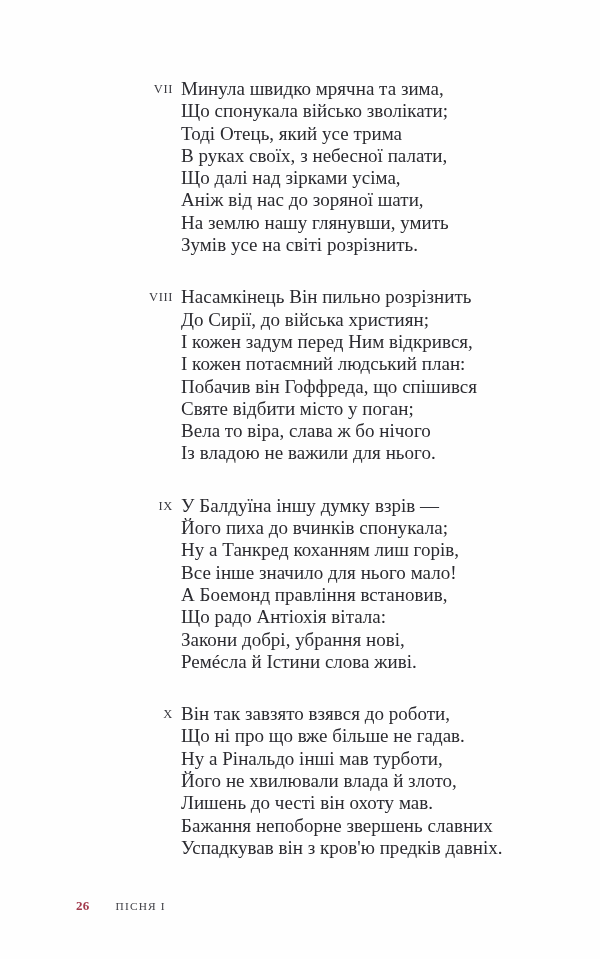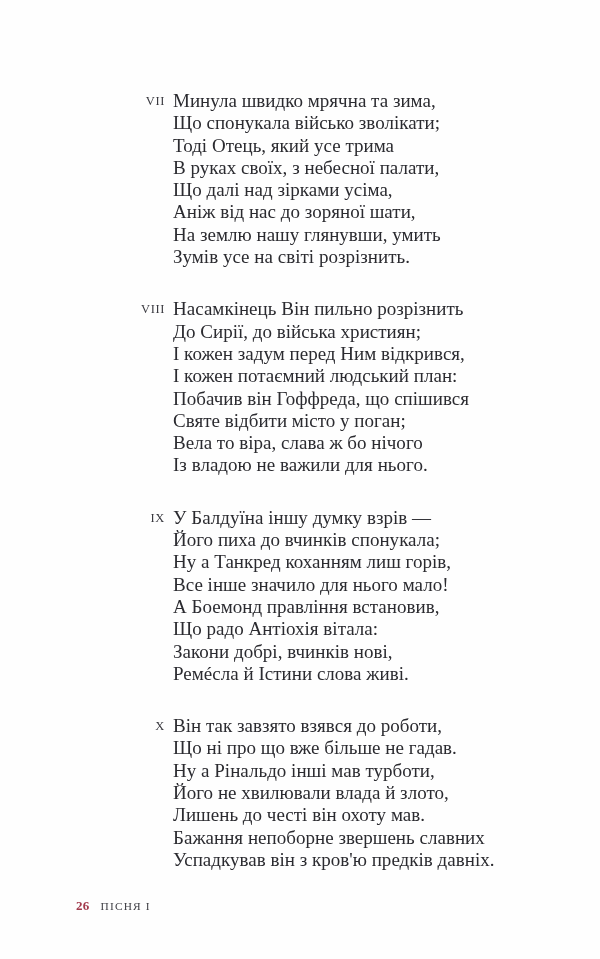--- a/index.html
+++ b/index.html
@@ -20,24 +20,23 @@
 
   .page {
     position: absolute;
     inset: 0;
     background: #fefefe;
   }
 
   
   .poem-body {
     position: absolute;
-    left: 4px;
+    left: 12px;
     top: 78px;
     width: 532px;
-    margin-top: 12px;
   }
 
   .stanza {
     display: block;
     margin: 0 0 30px 0;
     position: relative;
   }
   .stanza:last-of-type { margin-bottom: 0; }
 
   .stanza-inner {
@@ -73,21 +72,21 @@
     white-space: pre;
   }
 
   
   .page-footer {
     position: absolute;
     left: 76px;
     top: 898px;
     display: flex;
     align-items: baseline;
-    gap: 11px;
+    gap: 26px;
   }
   .folio-number {
     font-size: 13px;
     font-weight: bold;
     color: #a23a4c;
     letter-spacing: 0.3px;
   }
   .running-head {
     font-size: 11.4px;
     color: #3f3f45;
@@ -134,21 +133,21 @@
       <div class="stanza">
         <div class="stanza-inner">
           <div class="stanza-numeral">IX</div>
           <div class="stanza-lines">
             <span class="verse-line">У Балдуїна іншу думку взрів —</span>
             <span class="verse-line">Його пиха до вчинків спонукала;</span>
             <span class="verse-line">Ну а Танкред коханням лиш горів,</span>
             <span class="verse-line">Все інше значило для нього мало!</span>
             <span class="verse-line">А Боемонд правління встановив,</span>
             <span class="verse-line">Що радо Антіохія вітала:</span>
-            <span class="verse-line">Закони добрі, вчинків нові,</span>
+            <span class="verse-line">Закони добрі, убрання нові,</span>
             <span class="verse-line">Ремéсла й Істини слова живі.</span>
           </div>
         </div>
       </div>
       <div class="stanza">
         <div class="stanza-inner">
           <div class="stanza-numeral">X</div>
           <div class="stanza-lines">
             <span class="verse-line">Він так завзято взявся до роботи,</span>
             <span class="verse-line">Що ні про що вже більше не гадав.</span>

